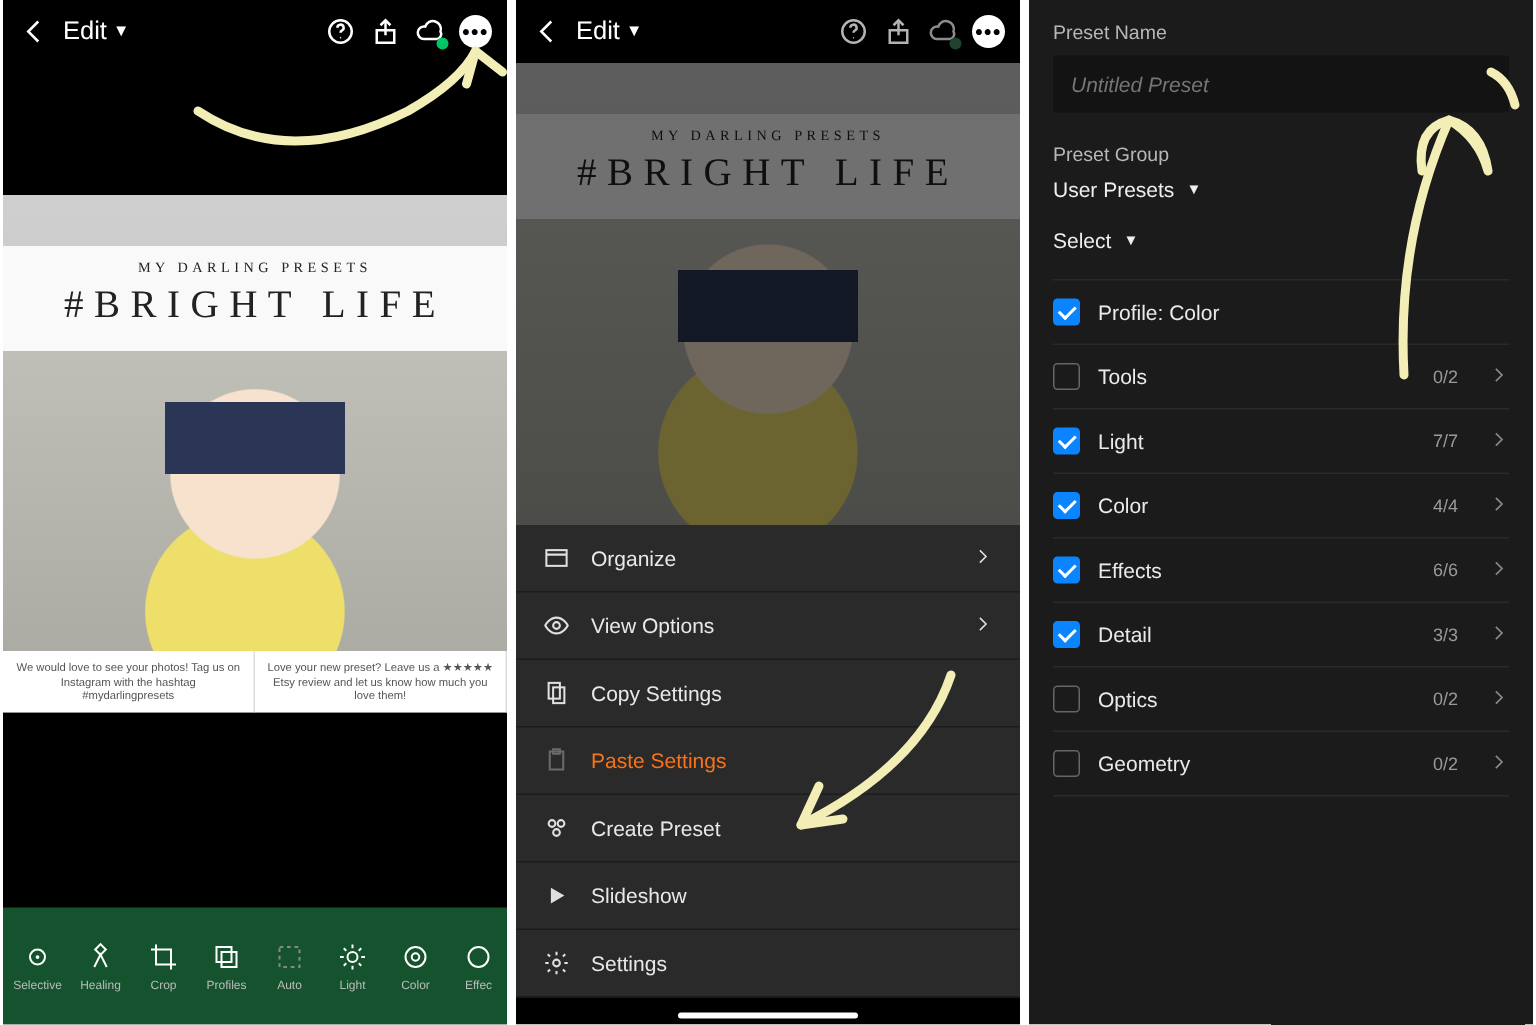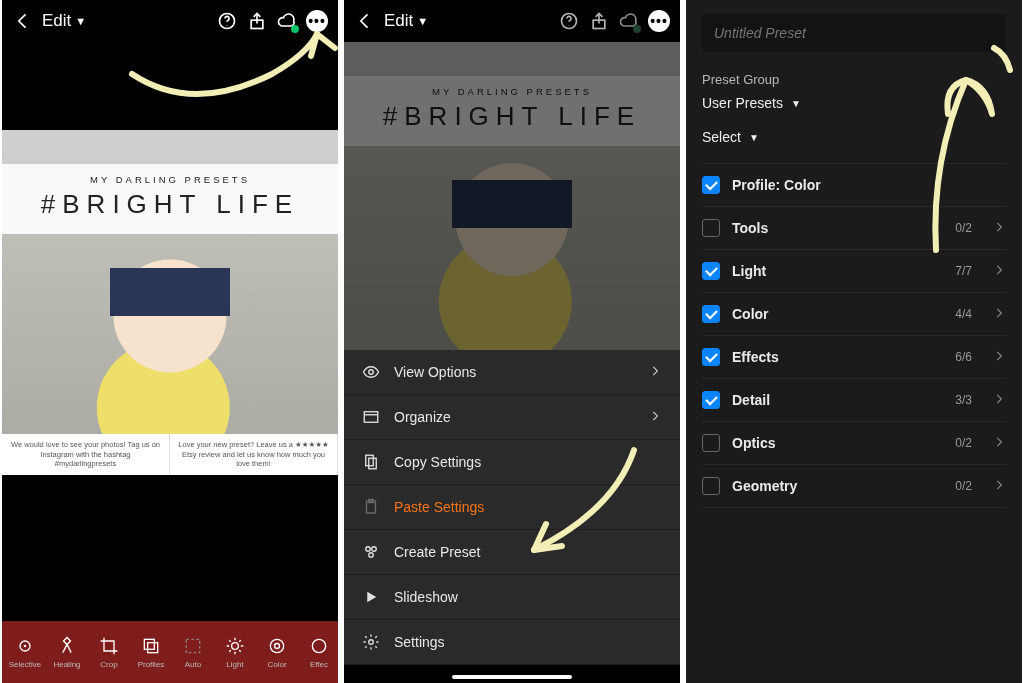--- a/index.html
+++ b/index.html
@@ -60,21 +60,21 @@
   .photo-area {
     position:absolute; left:0; right:0; top:130px; height:345px;
     background: linear-gradient(#cfcfcf,#bdbdbd);
     overflow:hidden;
   }
   .photo-banner {
     position:absolute; top:34px; left:0; right:0; height:70px;
     background: rgba(255,255,255,0.88);
     text-align:center;
     padding-top:10px;
-    font-family: Liberation Sans, sans-serif;
+    font-family: Liberation Serif, serif;
     color:#222;
   }
   .photo-banner .sm { font-size:9.5px; letter-spacing:3px; }
   .photo-banner .lg { font-size:26px; letter-spacing:7px; font-weight:400; margin-top:4px;}
   .toddler {
     position:absolute; top:104px; left:0; right:0; bottom:0;
     background:
       radial-gradient(circle at 50% 34%, #f6e2cd 0 56px, transparent 57px),
       radial-gradient(circle at 48% 72%, #eedf6b 0 66px, transparent 67px),
       linear-gradient(#bfbfb7,#a8a8a0);
@@ -85,22 +85,22 @@
   }
   .photo-footer {
     position:absolute; bottom:0; left:0; right:0;
     display:flex; color:#555; font-size:7.5px;
   }
   .photo-footer div{
     flex:1; background:#fff; padding:6px 8px; text-align:center;
     border-right:1px solid #ddd; line-height:1.3;
   }
   .toolbar {
-    position:absolute; left:0; right:0; bottom:0; height:62px;
-    background:#7f1d1d;
+    position:absolute; left:0; right:0; bottom:0; height:78px;
+    background:#14532d;
     display:flex; align-items:center;
     overflow:hidden;
     padding: 0 2px;
   }
   .tool {
     flex: 0 0 42px;
     display:flex; flex-direction:column; align-items:center;
     gap:4px; font-size:8px; color:#bbb;
   }
   .tool svg { width:20px;height:20px; stroke:#fff; fill:none; stroke-width:1.6;}
@@ -163,21 +163,21 @@
     width:18px;height:18px;border-radius:3px;
     border:1.5px solid #666; flex-shrink:0;
     display:flex;align-items:center;justify-content:center;
   }
   .cbx.on { background:#0a84ff; border-color:#0a84ff; }
   .cbx.on::after{
     content:""; width:5px;height:9px;
     border:solid #fff; border-width:0 2px 2px 0;
     transform:rotate(45deg) translate(-1px,-1px);
   }
-  .opt .name{ flex:1; color:#eaeaea;font-weight:bold; }
+  .opt .name{ flex:1; color:#eaeaea; }
   .opt .cnt { color:#9a9a9a; font-size:12px; margin-right:8px;}
   .opt .chev svg{ width:14px;height:14px;stroke:#888;fill:none;stroke-width:2;}
   .p3-check { stroke:#555 !important; }
 </style>
 </head>
 <body>
 
 <div class="tri">
 
   <div class="phone phone1">
@@ -329,42 +329,42 @@
       <div class="photo-banner">
         <div class="sm">MY DARLING PRESETS</div>
         <div class="lg">#BRIGHT LIFE</div>
       </div>
       <div class="toddler"></div>
     </div>
 
     <div class="menu">
       <div class="menu-item">
         <svg viewBox="0 0 24 24">
+            <rect x="3" y="5" width="18" height="14"></rect>
+            <path d="M3 9h18"></path>
+          </svg>
+        <span>Organize</span>
+        <span class="chev">
+          <svg viewBox="0 0 24 24" style="width:14px;height:14px">
+              <polyline points="9 5 16 12 9 19"></polyline>
+            </svg></span>
+      </div>
+      <div class="menu-item">
+        <svg viewBox="0 0 24 24">
             <circle cx="12" cy="12" r="3"></circle>
             <path d="M2 12s3.5-7 10-7 10 7 10 7-3.5 7-10 7S2 12 2 12z"></path>
           </svg>
         <span>View Options</span>
         <span class="chev">
           <svg viewBox="0 0 24 24" style="width:14px;height:14px">
               <polyline points="9 5 16 12 9 19"></polyline>
             </svg></span>
       </div>
       <div class="menu-item">
         <svg viewBox="0 0 24 24">
-            <rect x="3" y="5" width="18" height="14"></rect>
-            <path d="M3 9h18"></path>
-          </svg>
-        <span>Organize</span>
-        <span class="chev">
-          <svg viewBox="0 0 24 24" style="width:14px;height:14px">
-              <polyline points="9 5 16 12 9 19"></polyline>
-            </svg></span>
-      </div>
-      <div class="menu-item">
-        <svg viewBox="0 0 24 24">
             <rect x="5" y="3" width="10" height="14"></rect>
             <rect x="9" y="7" width="10" height="14"></rect>
           </svg>
         <span>Copy Settings</span>
       </div>
       <div class="menu-item disabled">
         <svg viewBox="0 0 24 24">
             <rect x="6" y="4" width="12" height="16"></rect>
             <rect x="9" y="2" width="6" height="4"></rect>
           </svg>
@@ -396,20 +396,21 @@
 
     <svg class="sketch" style="top:440px;left:150px;width:160px;height:130px" viewBox="0 0 160 130">
       <path d="M140 10 Q 120 70 40 110"></path>
       <path d="M40 110 l28 -4 M40 110 l12 -26"></path>
     </svg>
   </div>
 
   <div class="phone phone3">
 
     <div class="p3-body">
+      <div class="label">Preset Name</div>
       <input class="input" placeholder="Untitled Preset" style="">
 
       <div class="label">Preset Group</div>
       <div class="group-row">
         <span>User Presets</span>
           <span class="caret-s">▼</span>
       </div>
 
       <div class="group-row">
         <span>Select</span>

